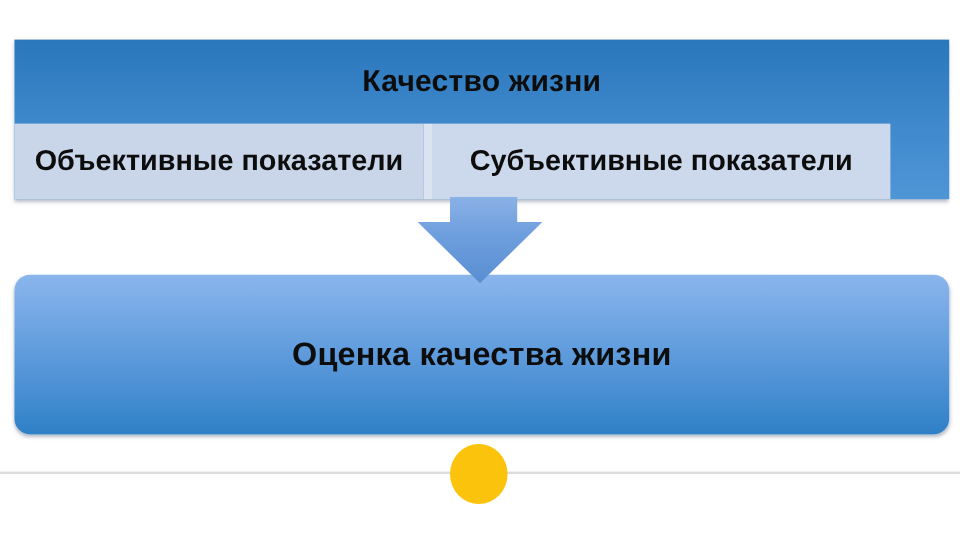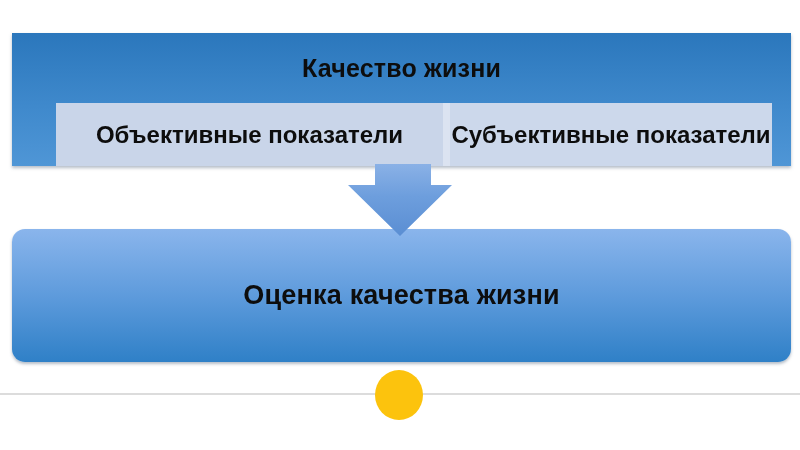--- a/index.html
+++ b/index.html
@@ -26,23 +26,23 @@
     font-size:25px;font-weight:bold;color:#0d0d0d;letter-spacing:.2px;
   }
   .cells-row{
     position:absolute;left:0;bottom:0;width:100%;height:63px;
     display:flex;
   }
   .cell{
     height:100%;display:flex;align-items:center;justify-content:center;
     font-size:24px;font-weight:bold;color:#0d0d0d;white-space:nowrap;
   }
-  .cell-left{width:387px;background:#c9d5e9;margin-left:44px;}
+  .cell-left{width:341px;background:#c9d5e9;}
   .cell-divider{width:7px;height:100%;background:#dbe3f1;}
-  .cell-right{width:322px;background:#ccd8eb;}
+  .cell-right{width:382px;background:#ccd8eb;}
   
 
   
   .down-arrow{
     position:absolute;left:348px;top:164px;width:104px;height:72px;
     background:linear-gradient(to bottom,#8ab1e6 0%,#6d9edd 45%,#5a8ed3 100%);
     clip-path:polygon(27px 0,83px 0,83px 21px,104px 21px,52px 72px,0 21px,27px 21px);
     z-index:3;
   }
 

